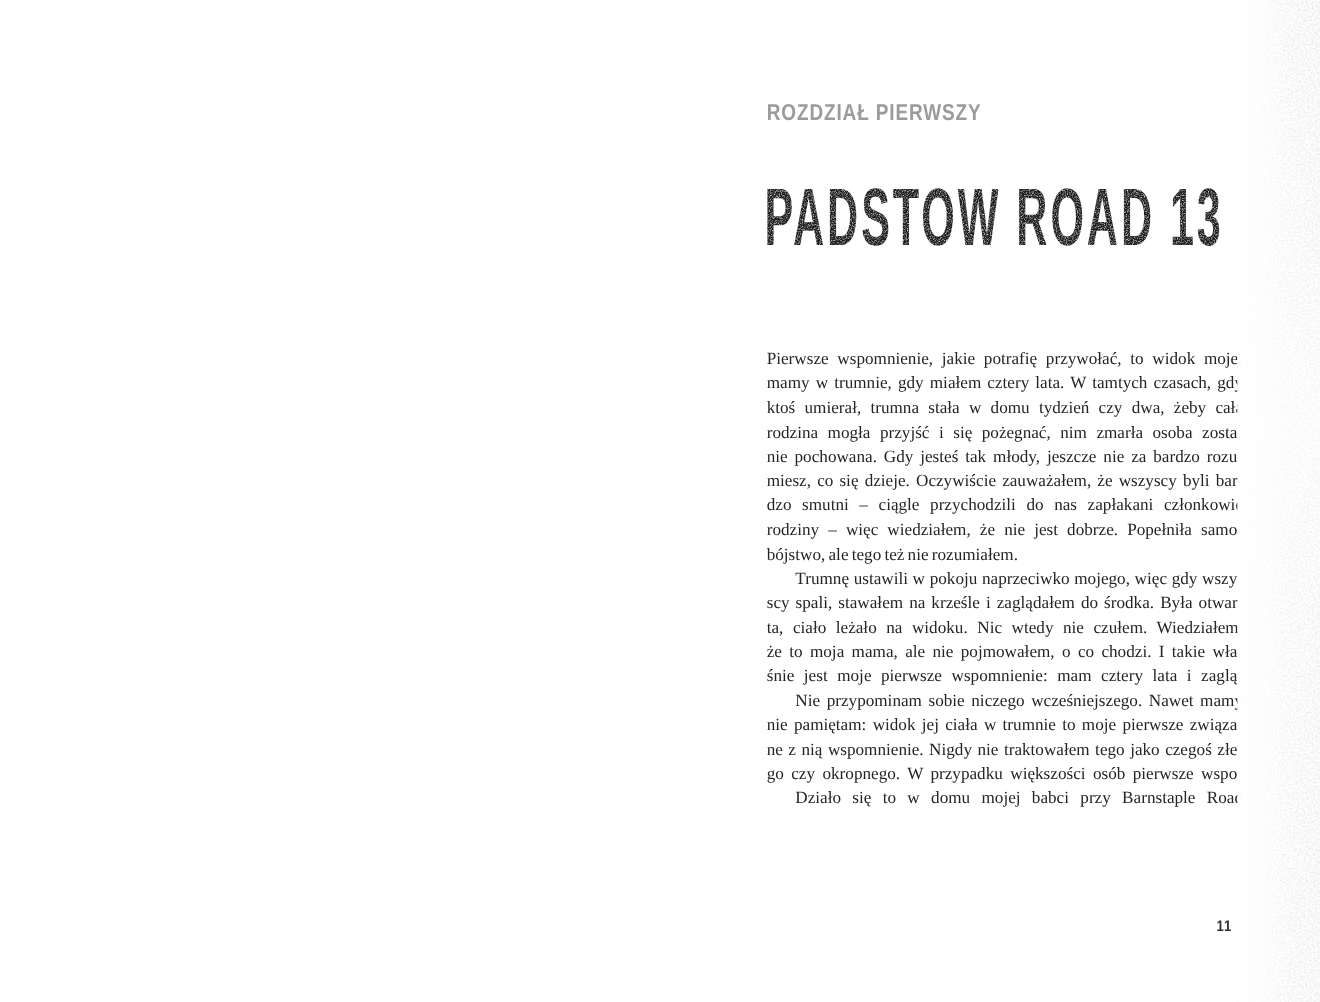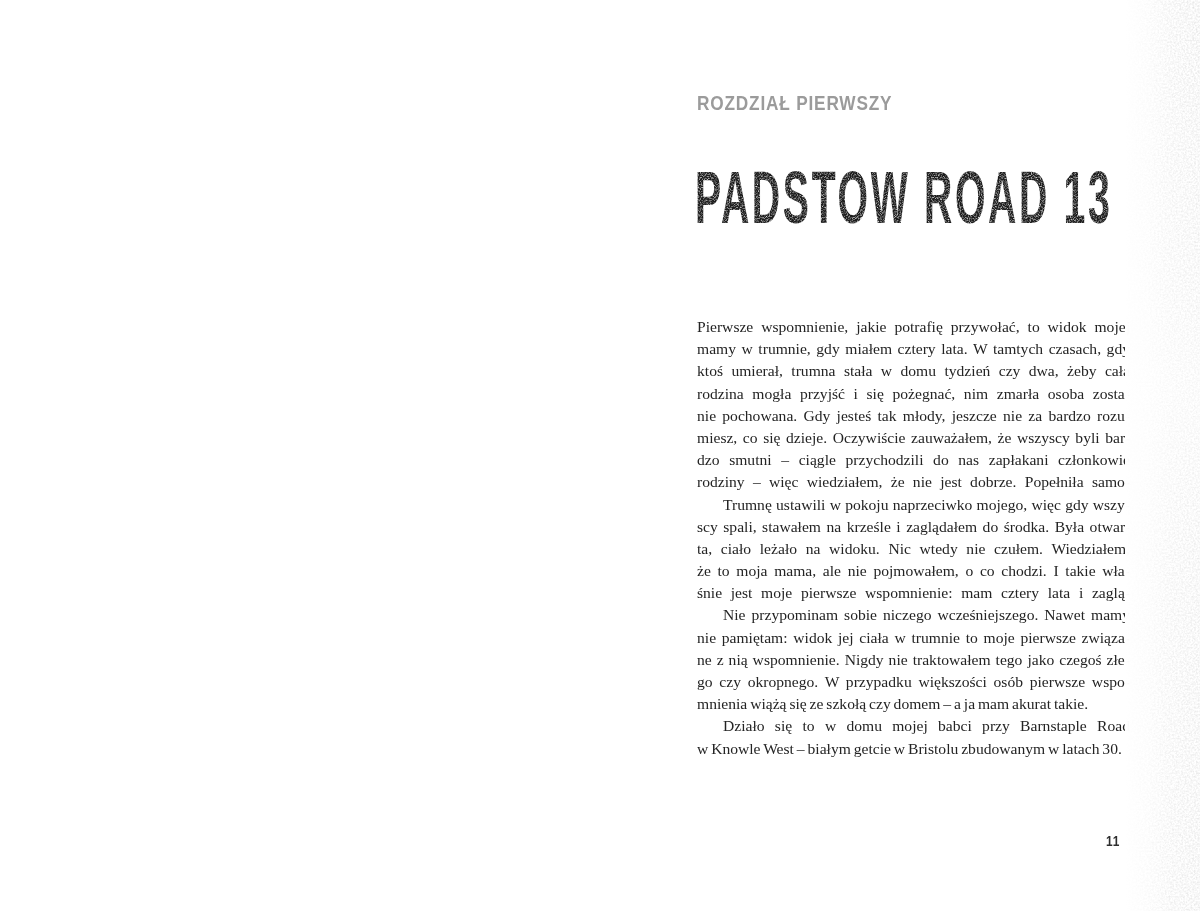--- a/index.html
+++ b/index.html
@@ -140,38 +140,37 @@
   <div class="body-col">
     <div class="para">
       <div class="ln">Pierwsze wspomnienie, jakie potrafię przywołać, to widok mojej</div>
       <div class="ln">mamy w trumnie, gdy miałem cztery lata. W tamtych czasach, gdy</div>
       <div class="ln">ktoś umierał, trumna stała w domu tydzień czy dwa, żeby cała</div>
       <div class="ln">rodzina mogła przyjść i się pożegnać, nim zmarła osoba zosta-</div>
       <div class="ln">nie pochowana. Gdy jesteś tak młody, jeszcze nie za bardzo rozu-</div>
       <div class="ln">miesz, co się dzieje. Oczywiście zauważałem, że wszyscy byli bar-</div>
       <div class="ln">dzo smutni – ciągle przychodzili do nas zapłakani członkowie</div>
       <div class="ln">rodziny – więc wiedziałem, że nie jest dobrze. Popełniła samo-</div>
+      <div class="ln plast">bójstwo, ale tego też nie rozumiałem.</div>
     </div>
     <div class="para">
       <div class="ln indent">Trumnę ustawili w pokoju naprzeciwko mojego, więc gdy wszy-</div>
       <div class="ln">scy spali, stawałem na krześle i zaglądałem do środka. Była otwar-</div>
       <div class="ln">ta, ciało leżało na widoku. Nic wtedy nie czułem. Wiedziałem,</div>
       <div class="ln">że to moja mama, ale nie pojmowałem, o co chodzi. I takie wła-</div>
       <div class="ln">śnie jest moje pierwsze wspomnienie: mam cztery lata i zaglą-</div>
     </div>
     <div class="para">
       <div class="ln indent">Nie przypominam sobie niczego wcześniejszego. Nawet mamy</div>
       <div class="ln">nie pamiętam: widok jej ciała w trumnie to moje pierwsze związa-</div>
       <div class="ln">ne z nią wspomnienie. Nigdy nie traktowałem tego jako czegoś złe-</div>
       <div class="ln">go czy okropnego. W przypadku większości osób pierwsze wspo-</div>
-      <div class="ln plast">mnienia wiążą się ze szkołą czy domem – a ja mam akurat takie.</div>
     </div>
     <div class="para">
       <div class="ln indent">Działo się to w domu mojej babci przy Barnstaple Road</div>
-      <div class="ln plast">w Knowle West – białym getcie w Bristolu zbudowanym w latach 30.</div>
     </div>
   </div>
 
   <div class="pagenum">11</div>
 
   <div class="edge">
     <svg width="75" height="911" xmlns="http://www.w3.org/2000/svg">
       <defs>
         <filter id="papergrain" x="0" y="0" width="100%" height="100%">
           <feTurbulence type="fractalNoise" baseFrequency="0.55" numOctaves="3" seed="7" stitchTiles="stitch"></feTurbulence>

